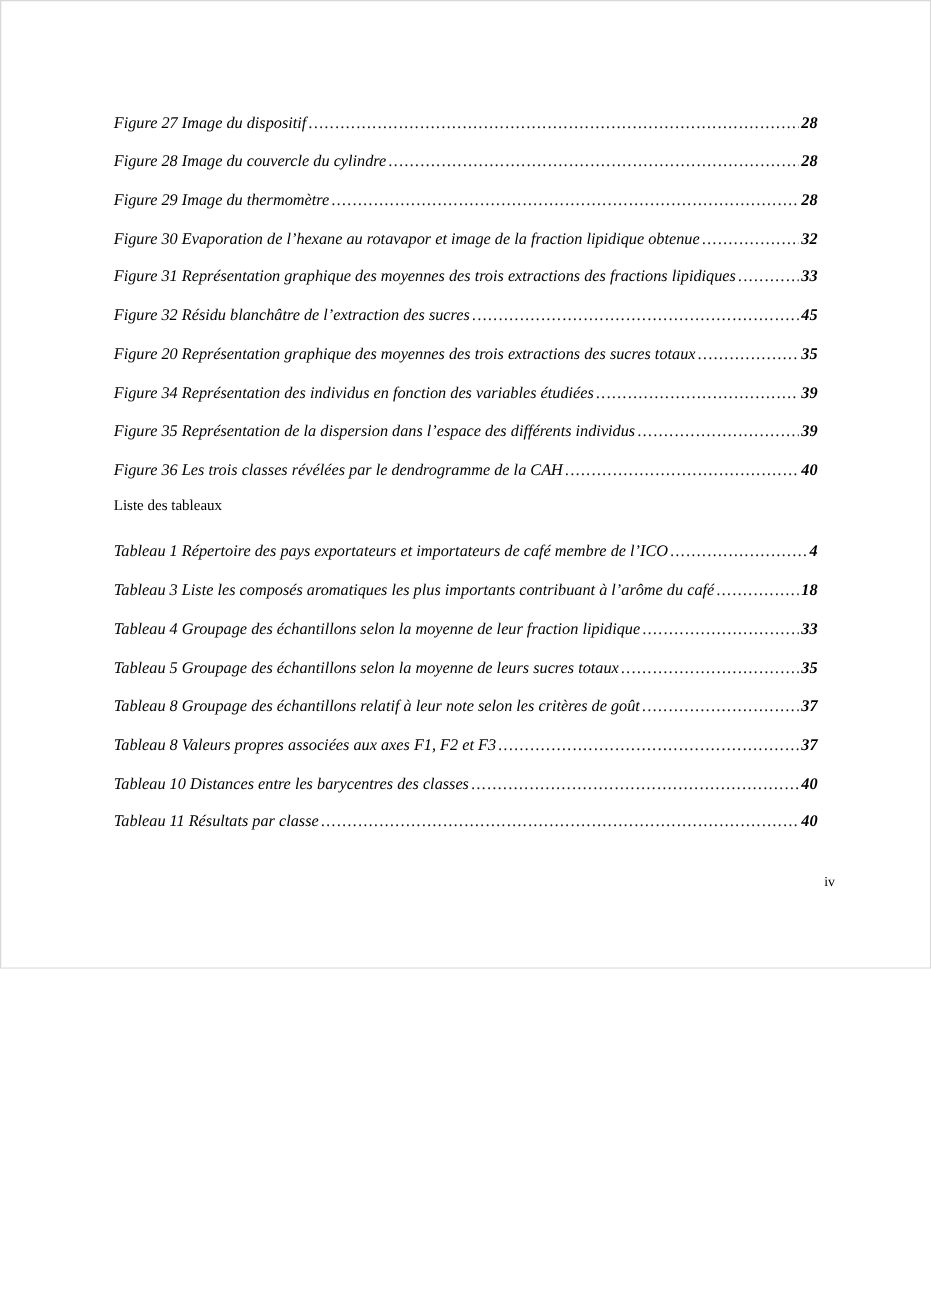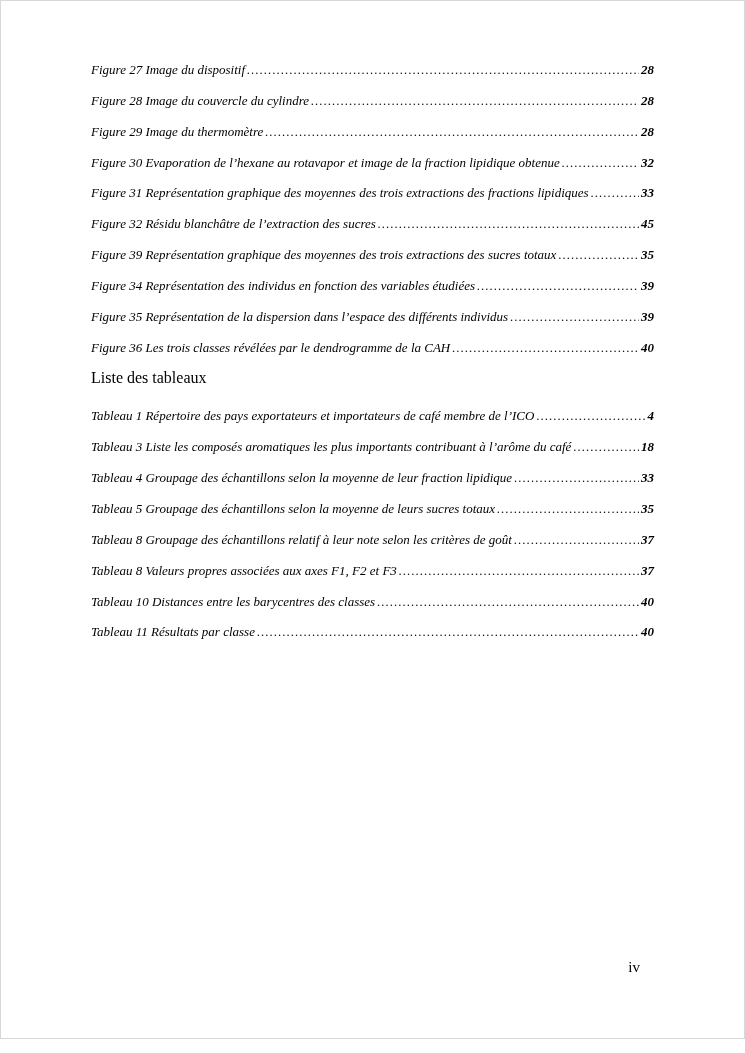--- a/index.html
+++ b/index.html
@@ -4,25 +4,25 @@
 <title>Liste des figures et tableaux</title>
 <style>
   html, body {
     margin: 0;
     padding: 0;
     background: #ffffff;
   }
   .page {
     position: relative;
     width: 745px;
-    height: 1039px;
+    height: 775px;
     box-sizing: border-box;
     background: #ffffff;
     border: 1px solid #d8d8d8;
-    padding: 60px 90px 0 90px;
+    padding: 88px 90px 0 90px;
     font-family: "Liberation Serif", "DejaVu Serif", serif;
     color: #000000;
     overflow: hidden;
   }
   .toc-list {
     width: 100%;
   }
   .toc-entry {
     display: flex;
     align-items: flex-end;
@@ -50,28 +50,28 @@
   .entry-page {
     flex: 0 0 auto;
     font-weight: bold;
     padding-left: 2px;
     text-align: center;
   }
   .section-heading {
     font-family: "Liberation Serif", "DejaVu Serif", serif;
     font-style: normal;
     font-weight: normal;
-    font-size: 16px;
+    font-size: 12px;
     margin: 4px 0 20px 0;
   }
   .footer-page-number {
     position: absolute;
-    right: 104px;
+    right: 76px;
     bottom: 62px;
-    font-size: 15px;
+    font-size: 11px;
     font-style: normal;
     font-family: "Liberation Serif", "DejaVu Serif", serif;
   }
 </style>
 </head>
 <body>
 
 <div class="page">
 
   <div class="toc-list" id="figures-list">
@@ -99,21 +99,21 @@
         <span class="entry-title">Figure 31 Représentation graphique des moyennes des trois extractions des fractions lipidiques</span>
         <span class="entry-dots"></span>
         <span class="entry-page">33</span>
       </div>
       <div class="toc-entry">
         <span class="entry-title">Figure 32 Résidu blanchâtre de l’extraction des sucres</span>
         <span class="entry-dots"></span>
         <span class="entry-page">45</span>
       </div>
       <div class="toc-entry">
-        <span class="entry-title">Figure 39 Représentation graphique des moyennes des trois extractions des sucres totaux</span>
+        <span class="entry-title">Figure 20 Représentation graphique des moyennes des trois extractions des sucres totaux</span>
         <span class="entry-dots"></span>
         <span class="entry-page">35</span>
       </div>
       <div class="toc-entry">
         <span class="entry-title">Figure 34 Représentation des individus en fonction des variables étudiées</span>
         <span class="entry-dots"></span>
         <span class="entry-page">39</span>
       </div>
       <div class="toc-entry">
         <span class="entry-title">Figure 35 Représentation de la dispersion dans l’espace des différents individus</span>

